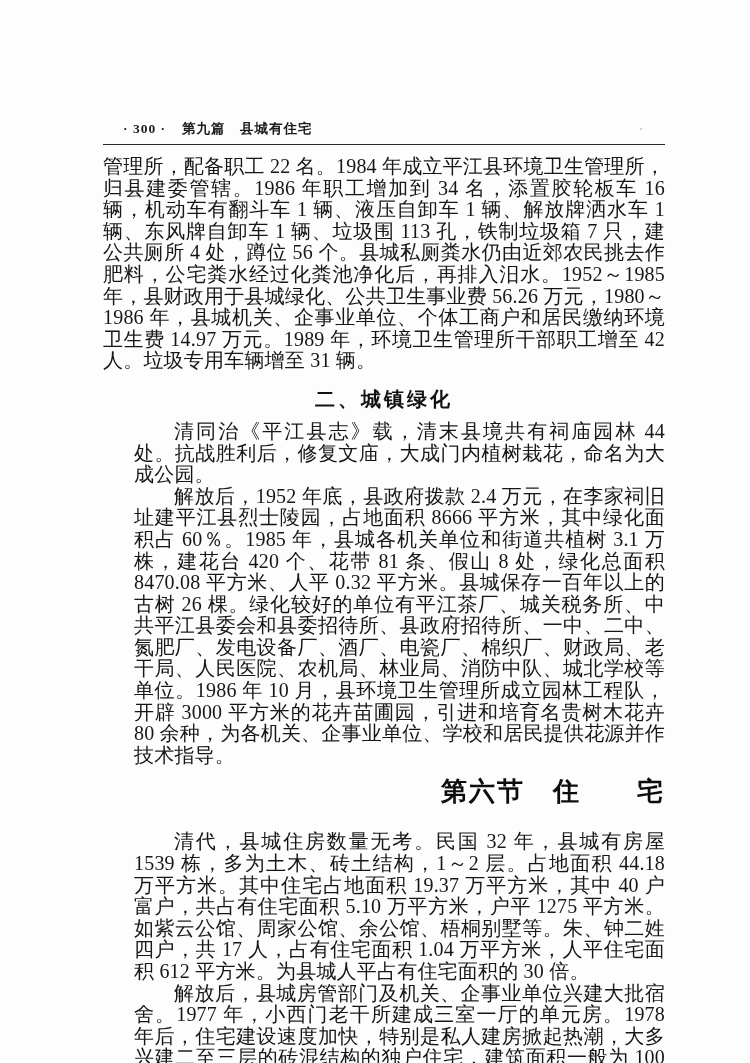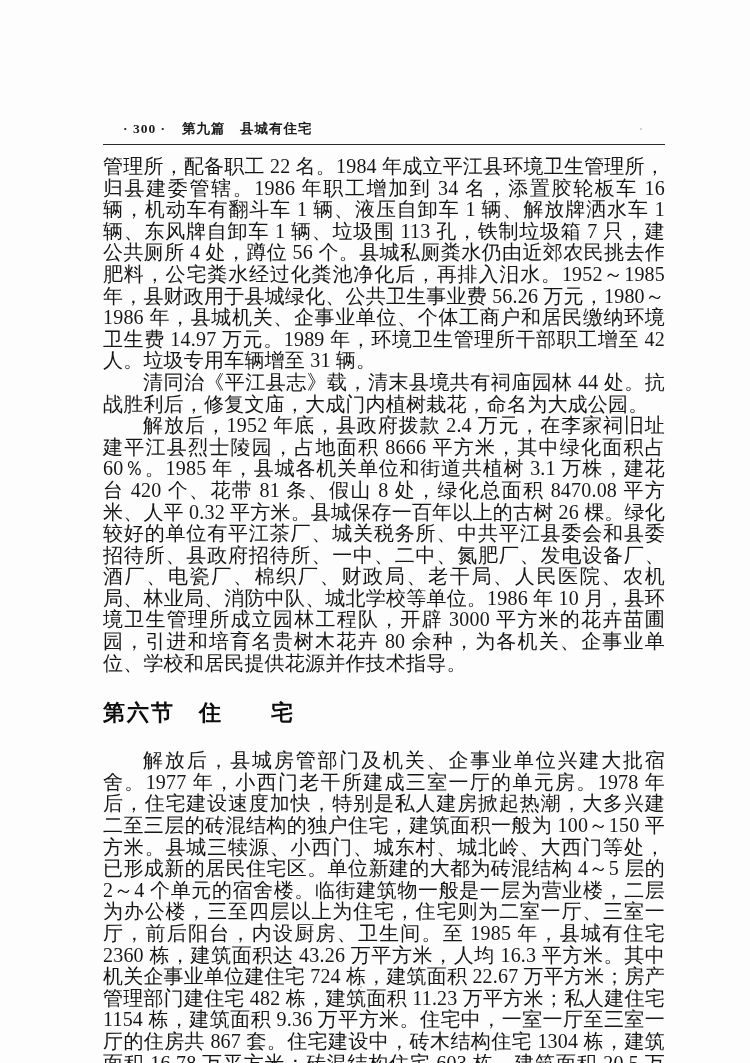--- a/index.html
+++ b/index.html
@@ -40,33 +40,34 @@
   }
   .body-text p {
     margin: 0;
     font-size: 20px;
     line-height: 21.6px;
     text-align: justify;
     letter-spacing: 0.2px;
   }
   .body-text p.indent {
     text-indent: 2em;
+    margin-left: 31px;
   }
   h2.section-heading {
     margin: 14px 0 8px 0;
     text-align: center;
     font-size: 20px;
     font-weight: bold;
     letter-spacing: 3px;
     color: #101010;
   }
   h1.chapter-heading {
-    margin: 24px 0 22px 0;
-    text-align: left;
-    font-size: 22px;
+    margin: 8px 0 22px 0;
+    text-align: right;
+    font-size: 26px;
     font-weight: bold;
     letter-spacing: 2px;
     color: #0c0c0c;
   }
   .speck {
     position: absolute;
     background: #5a5a5a;
     border-radius: 50%;
   }
   .speck.s1 { left: 326px; top: 990px; width: 3px; height: 3px; background: #3c3c3c; }
@@ -84,27 +85,29 @@
       <span>· 300 ·</span>
       <span>第九篇　县城有住宅</span>
     </div>
 
     <hr class="header-rule">
 
     <div class="body-text">
 
       <p>管理所，配备职工 22 名。1984 年成立平江县环境卫生管理所，归县建委管辖。1986 年职工增加到 34 名，添置胶轮板车 16 辆，机动车有翻斗车 1 辆、液压自卸车 1 辆、解放牌洒水车 1 辆、东风牌自卸车 1 辆、垃圾围 113 孔，铁制垃圾箱 7 只，建公共厕所 4 处，蹲位 56 个。县城私厕粪水仍由近郊农民挑去作肥料，公宅粪水经过化粪池净化后，再排入汨水。1952～1985 年，县财政用于县城绿化、公共卫生事业费 56.26 万元，1980～1986 年，县城机关、企事业单位、个体工商户和居民缴纳环境卫生费 14.97 万元。1989 年，环境卫生管理所干部职工增至 42 人。垃圾专用车辆增至 31 辆。</p>
 
+      <h2 class="section-heading">二、城镇绿化</h2>
 
       <p class="indent">清同治《平江县志》载，清末县境共有祠庙园林 44 处。抗战胜利后，修复文庙，大成门内植树栽花，命名为大成公园。</p>
 
       <p class="indent">解放后，1952 年底，县政府拨款 2.4 万元，在李家祠旧址建平江县烈士陵园，占地面积 8666 平方米，其中绿化面积占 60％。1985 年，县城各机关单位和街道共植树 3.1 万株，建花台 420 个、花带 81 条、假山 8 处，绿化总面积 8470.08 平方米、人平 0.32 平方米。县城保存一百年以上的古树 26 棵。绿化较好的单位有平江茶厂、城关税务所、中共平江县委会和县委招待所、县政府招待所、一中、二中、氮肥厂、发电设备厂、酒厂、电瓷厂、棉织厂、财政局、老干局、人民医院、农机局、林业局、消防中队、城北学校等单位。1986 年 10 月，县环境卫生管理所成立园林工程队，开辟 3000 平方米的花卉苗圃园，引进和培育名贵树木花卉 80 余种，为各机关、企事业单位、学校和居民提供花源并作技术指导。</p>
 
       <h1 class="chapter-heading">第六节　住　　宅</h1>
 
+      <p class="indent">清代，县城住房数量无考。民国 32 年，县城有房屋 1539 栋，多为土木、砖土结构，1～2 层。占地面积 44.18 万平方米。其中住宅占地面积 19.37 万平方米，其中 40 户富户，共占有住宅面积 5.10 万平方米，户平 1275 平方米。如紫云公馆、周家公馆、余公馆、梧桐别墅等。朱、钟二姓四户，共 17 人，占有住宅面积 1.04 万平方米，人平住宅面积 612 平方米。为县城人平占有住宅面积的 30 倍。</p>
 
       <p class="indent">解放后，县城房管部门及机关、企事业单位兴建大批宿舍。1977 年，小西门老干所建成三室一厅的单元房。1978 年后，住宅建设速度加快，特别是私人建房掀起热潮，大多兴建二至三层的砖混结构的独户住宅，建筑面积一般为 100～150 平方米。县城三犊源、小西门、城东村、城北岭、大西门等处，已形成新的居民住宅区。单位新建的大都为砖混结构 4～5 层的 2～4 个单元的宿舍楼。临街建筑物一般是一层为营业楼，二层为办公楼，三至四层以上为住宅，住宅则为二室一厅、三室一厅，前后阳台，内设厨房、卫生间。至 1985 年，县城有住宅 2360 栋，建筑面积达 43.26 万平方米，人均 16.3 平方米。其中机关企事业单位建住宅 724 栋，建筑面积 22.67 万平方米；房产管理部门建住宅 482 栋，建筑面积 11.23 万平方米；私人建住宅 1154 栋，建筑面积 9.36 万平方米。住宅中，一室一厅至三室一厅的住房共 867 套。住宅建设中，砖木结构住宅 1304 栋，建筑面积 16.78 万平方米；砖混结构住宅 603 栋，建筑面积 20.5 万平方米；其他结构（含危房）住宅 453 栋，建筑面积 5.98 万平方米。</p>
 
     </div>
   </div>
 
   <span class="speck s1"></span>
   <span class="speck s2"></span>
   <span class="speck s3"></span>
 

